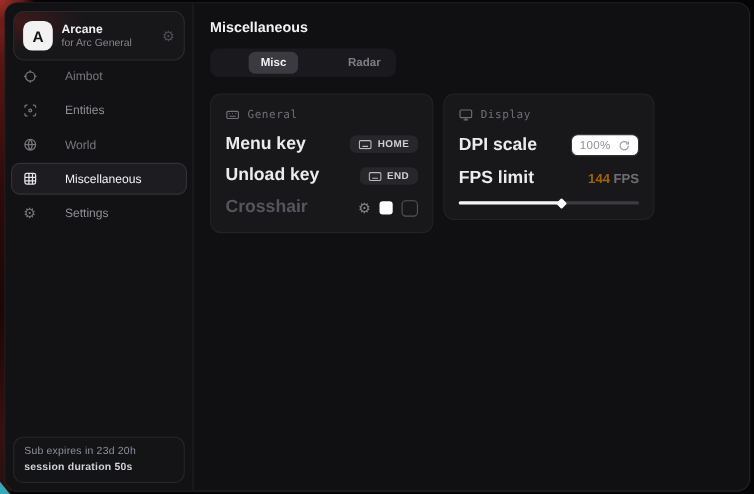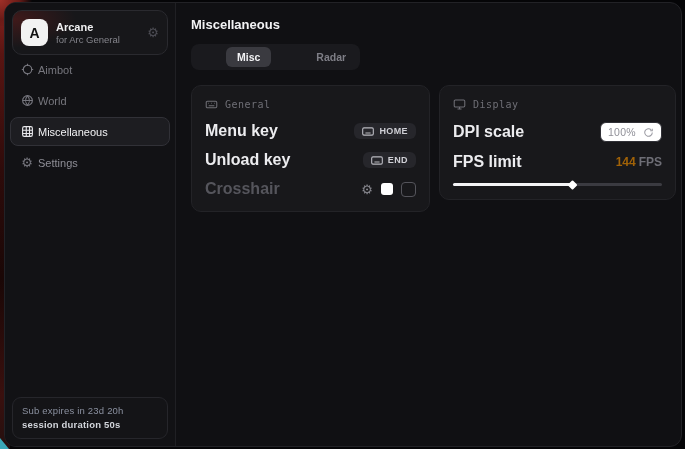--- a/index.html
+++ b/index.html
@@ -25,21 +25,21 @@
   .app-logo{width:27px;height:27px;border-radius:8px;background:#f2f2f2;color:#111;
     font-weight:bold;font-size:14px;display:flex;align-items:center;justify-content:center;flex:0 0 27px;}
   .profile-text{display:flex;flex-direction:column;gap:1px;min-width:0;}
   .profile-title{font-size:11px;font-weight:bold;color:#f0f0f2;}
   .profile-subtitle{font-size:9.5px;color:#85858c;}
   .profile-sync{margin-left:auto;color:#4d4d54;font-size:13px;line-height:1;cursor:pointer;}
 
   .category-label{margin:16px 14px 6px 14px;font-size:9.5px;color:#66666d;letter-spacing:.3px;}
 
   .nav{display:flex;flex-direction:column;gap:2px;padding:0 5px;}
-  .nav-item{display:flex;align-items:center;gap:4px;height:27px;padding:0 9px;border-radius:8px;
+  .nav-item{display:flex;align-items:center;gap:25px;height:27px;padding:0 9px;border-radius:8px;
     color:#8e8e96;font-size:11px;border:1px solid transparent;cursor:pointer;}
   .nav-item .ni{width:14px;height:14px;flex:0 0 14px;display:flex;align-items:center;justify-content:center;color:#75757d;}
   .nav-item.dim{color:#77777e;}
   .nav-item.active{background:#1d1d21;border-color:#313137;color:#f2f2f4;}
   .nav-item.active .ni{color:#e6e6ea;}
   .nav-item .gear-glyph{font-size:13px;line-height:1;}
 
   .sidebar-spacer{flex:1;}
   .sub-box{margin:7px;padding:7px 9px 8px 9px;border:1px solid #26262b;border-radius:9px;background:#141417;
     font-family:Liberation Sans, sans-serif;}
@@ -48,22 +48,22 @@
 
   
   .main{flex:1;padding:14px 15px;position:relative;}
   .page-title{font-size:13px;font-weight:bold;color:#f3f3f5;}
   .tab-bar{display:inline-flex;gap:2px;margin-top:12px;background:#1a1a1e;border-radius:8px;padding:3px;}
   .tab{font-size:10.5px;font-weight:bold;padding:4px 11px;border-radius:6px;color:#7e7e86;cursor:pointer;margin-left:32px;}
   .tab.active{background:#3a3a40;color:#f2f2f4;}
 
   .cards{display:flex;gap:9px;margin-top:15px;align-items:flex-start;}
   .card{background:#18181b;border:1px solid #232327;border-radius:10px;padding:10px 13px 13px 13px;box-sizing:border-box;}
-  .card-general{width:239px;}
-  .card-display{width:237px;}
+  .card-general{width:203px;}
+  .card-display{width:192px;}
   .card-header{display:flex;align-items:center;gap:7px;color:#6f6f76;
     font-family:"DejaVu Sans Mono",monospace;font-size:10px;letter-spacing:.5px;padding-top:2px;}
   .card-header .ci{width:13px;height:13px;display:flex;align-items:center;justify-content:center;color:#6f6f76;}
 
   .row{display:flex;align-items:center;justify-content:space-between;margin-top:11px;min-height:18px;}
   .row-label{font-size:16px;font-weight:bold;color:#ececef;}
   .row-label.dim{color:#55555c;}
 
   .key-btn{display:inline-flex;align-items:center;gap:5px;background:#26262b;border-radius:6px;
     padding:3px 8px;color:#cfcfd5;font-size:9px;font-weight:bold;letter-spacing:.4px;cursor:pointer;}
@@ -120,20 +120,32 @@
               <circle cx="8" cy="8" r="5.2"></circle>
                 <line x1="8" y1="1" x2="8" y2="3.6"></line>
                 <line x1="8" y1="12.4" x2="8" y2="15"></line>
               <line x1="1" y1="8" x2="3.6" y2="8"></line>
                 <line x1="12.4" y1="8" x2="15" y2="8"></line>
             </svg>
           </span>
           <span>Aimbot</span>
         </div>
 
+        <div class="nav-item">
+          <span class="ni">
+            <svg width="13" height="13" viewBox="0 0 16 16" fill="none" stroke="currentColor" stroke-width="1.4">
+              <path d="M2 5V3.5A1.5 1.5 0 0 1 3.5 2H5"></path>
+                <path d="M11 2h1.5A1.5 1.5 0 0 1 14 3.5V5"></path>
+              <path d="M14 11v1.5a1.5 1.5 0 0 1-1.5 1.5H11"></path>
+                <path d="M5 14H3.5A1.5 1.5 0 0 1 2 12.5V11"></path>
+              <circle cx="8" cy="8" r="1.6"></circle>
+            </svg>
+          </span>
+          <span>Entities</span>
+        </div>
 
         <div class="nav-item dim">
           <span class="ni">
             <svg width="13" height="13" viewBox="0 0 16 16" fill="none" stroke="currentColor" stroke-width="1.4">
               <circle cx="8" cy="8" r="6"></circle>
                 <line x1="2" y1="8" x2="14" y2="8"></line>
               <path d="M8 2a9.4 9.4 0 0 1 0 12M8 2a9.4 9.4 0 0 0 0 12"></path>
             </svg>
           </span>
           <span>World</span>

